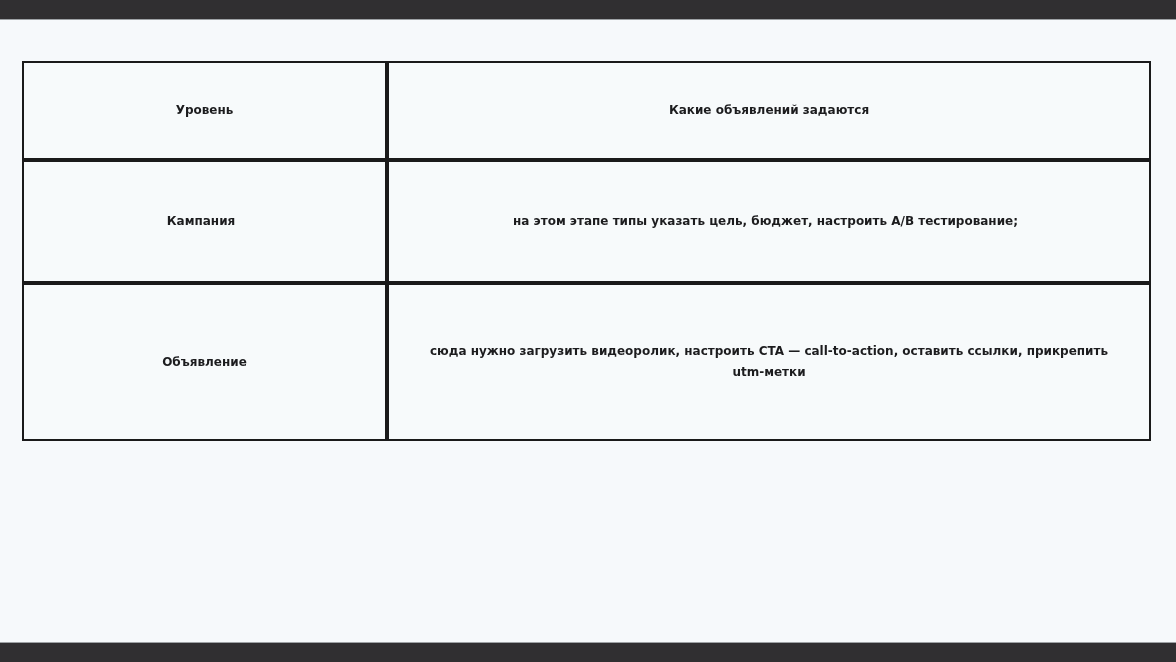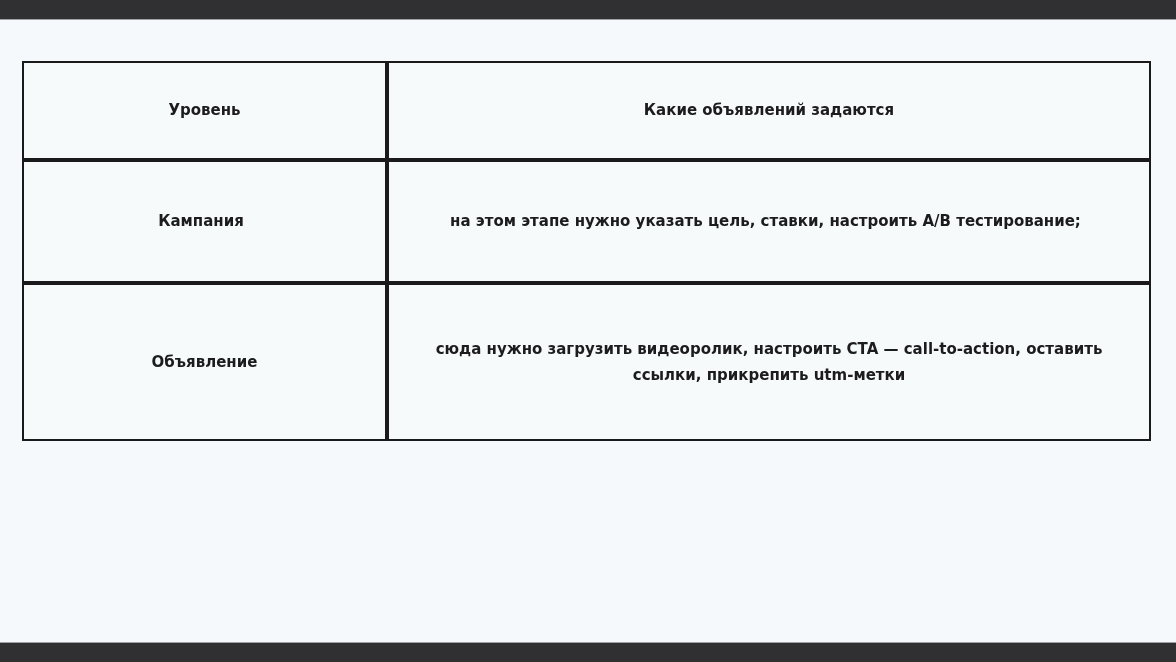--- a/index.html
+++ b/index.html
@@ -43,21 +43,21 @@
   table.levels-table col.col-level   { width: 365px; }
   table.levels-table col.col-params  { width: 764px; }
   table.levels-table td, table.levels-table th {
     box-sizing: border-box;
     border: 2px solid #1a1a1a;
     background: #f7fafb;
     text-align: center;
     vertical-align: middle;
     font-weight: bold;
     color: #1c1c1e;
-    font-size: 15px;
+    font-size: 12px;
     line-height: 1.75;
     padding: 6px 24px;
   }
   tr.row-header  td { height: 99px; }
   tr.row-1       td { height: 123px; padding-left: 17px; }
   tr.row-2       td { height: 159px; }
   tr.row-3       td { height: 158px; }
 </style>
 </head>
 <body>
@@ -70,21 +70,21 @@
       <col class="col-level">
       <col class="col-params">
     </colgroup>
     <tbody>
       <tr class="row-header">
         <td>Уровень</td>
         <td>Какие объявлений задаются</td>
       </tr>
       <tr class="row-1">
         <td>Кампания</td>
-        <td>на этом этапе нужно указать цель, ставки, настроить A/B тестирование;</td>
+        <td>на этом этапе типы указать цель, бюджет, настроить A/B тестирование;</td>
       </tr>
       <tr class="row-3">
         <td>Объявление</td>
         <td>сюда нужно загрузить видеоролик, настроить CTA — call-to-action, оставить ссылки, прикрепить utm-метки</td>
       </tr>
     </tbody>
   </table>
 </div>
 
 <div class="letterbox-bar bottom"></div>

